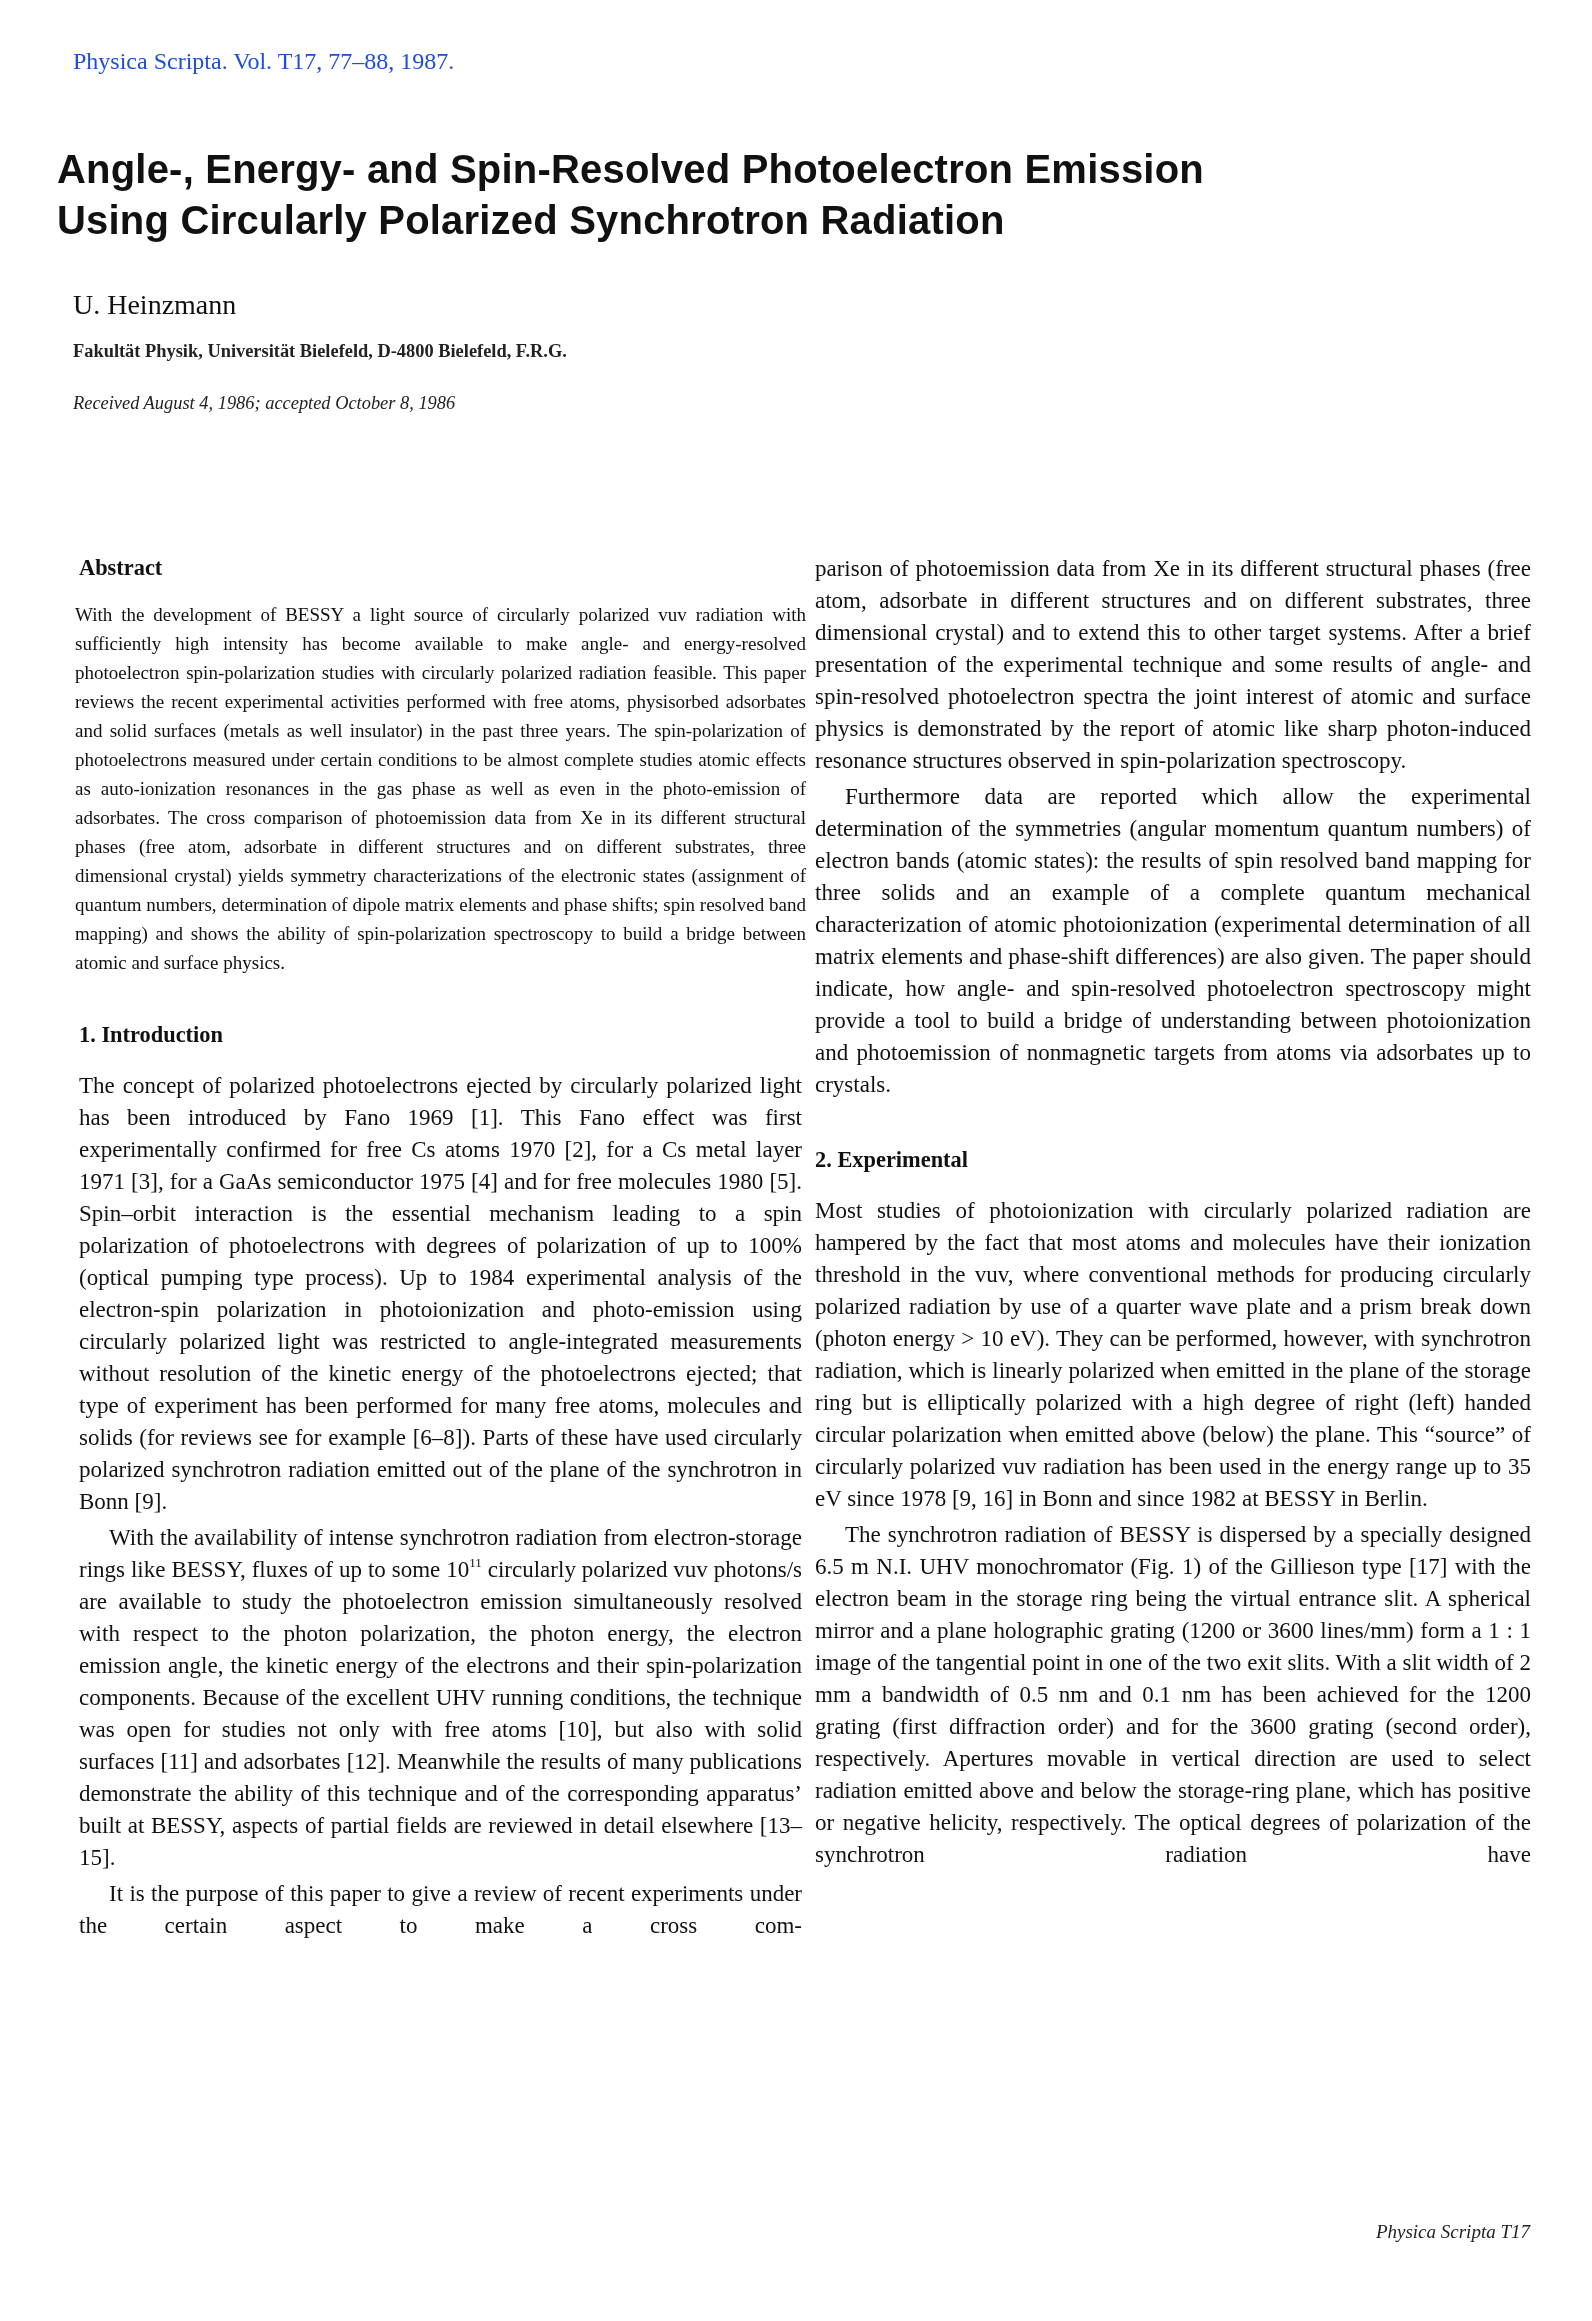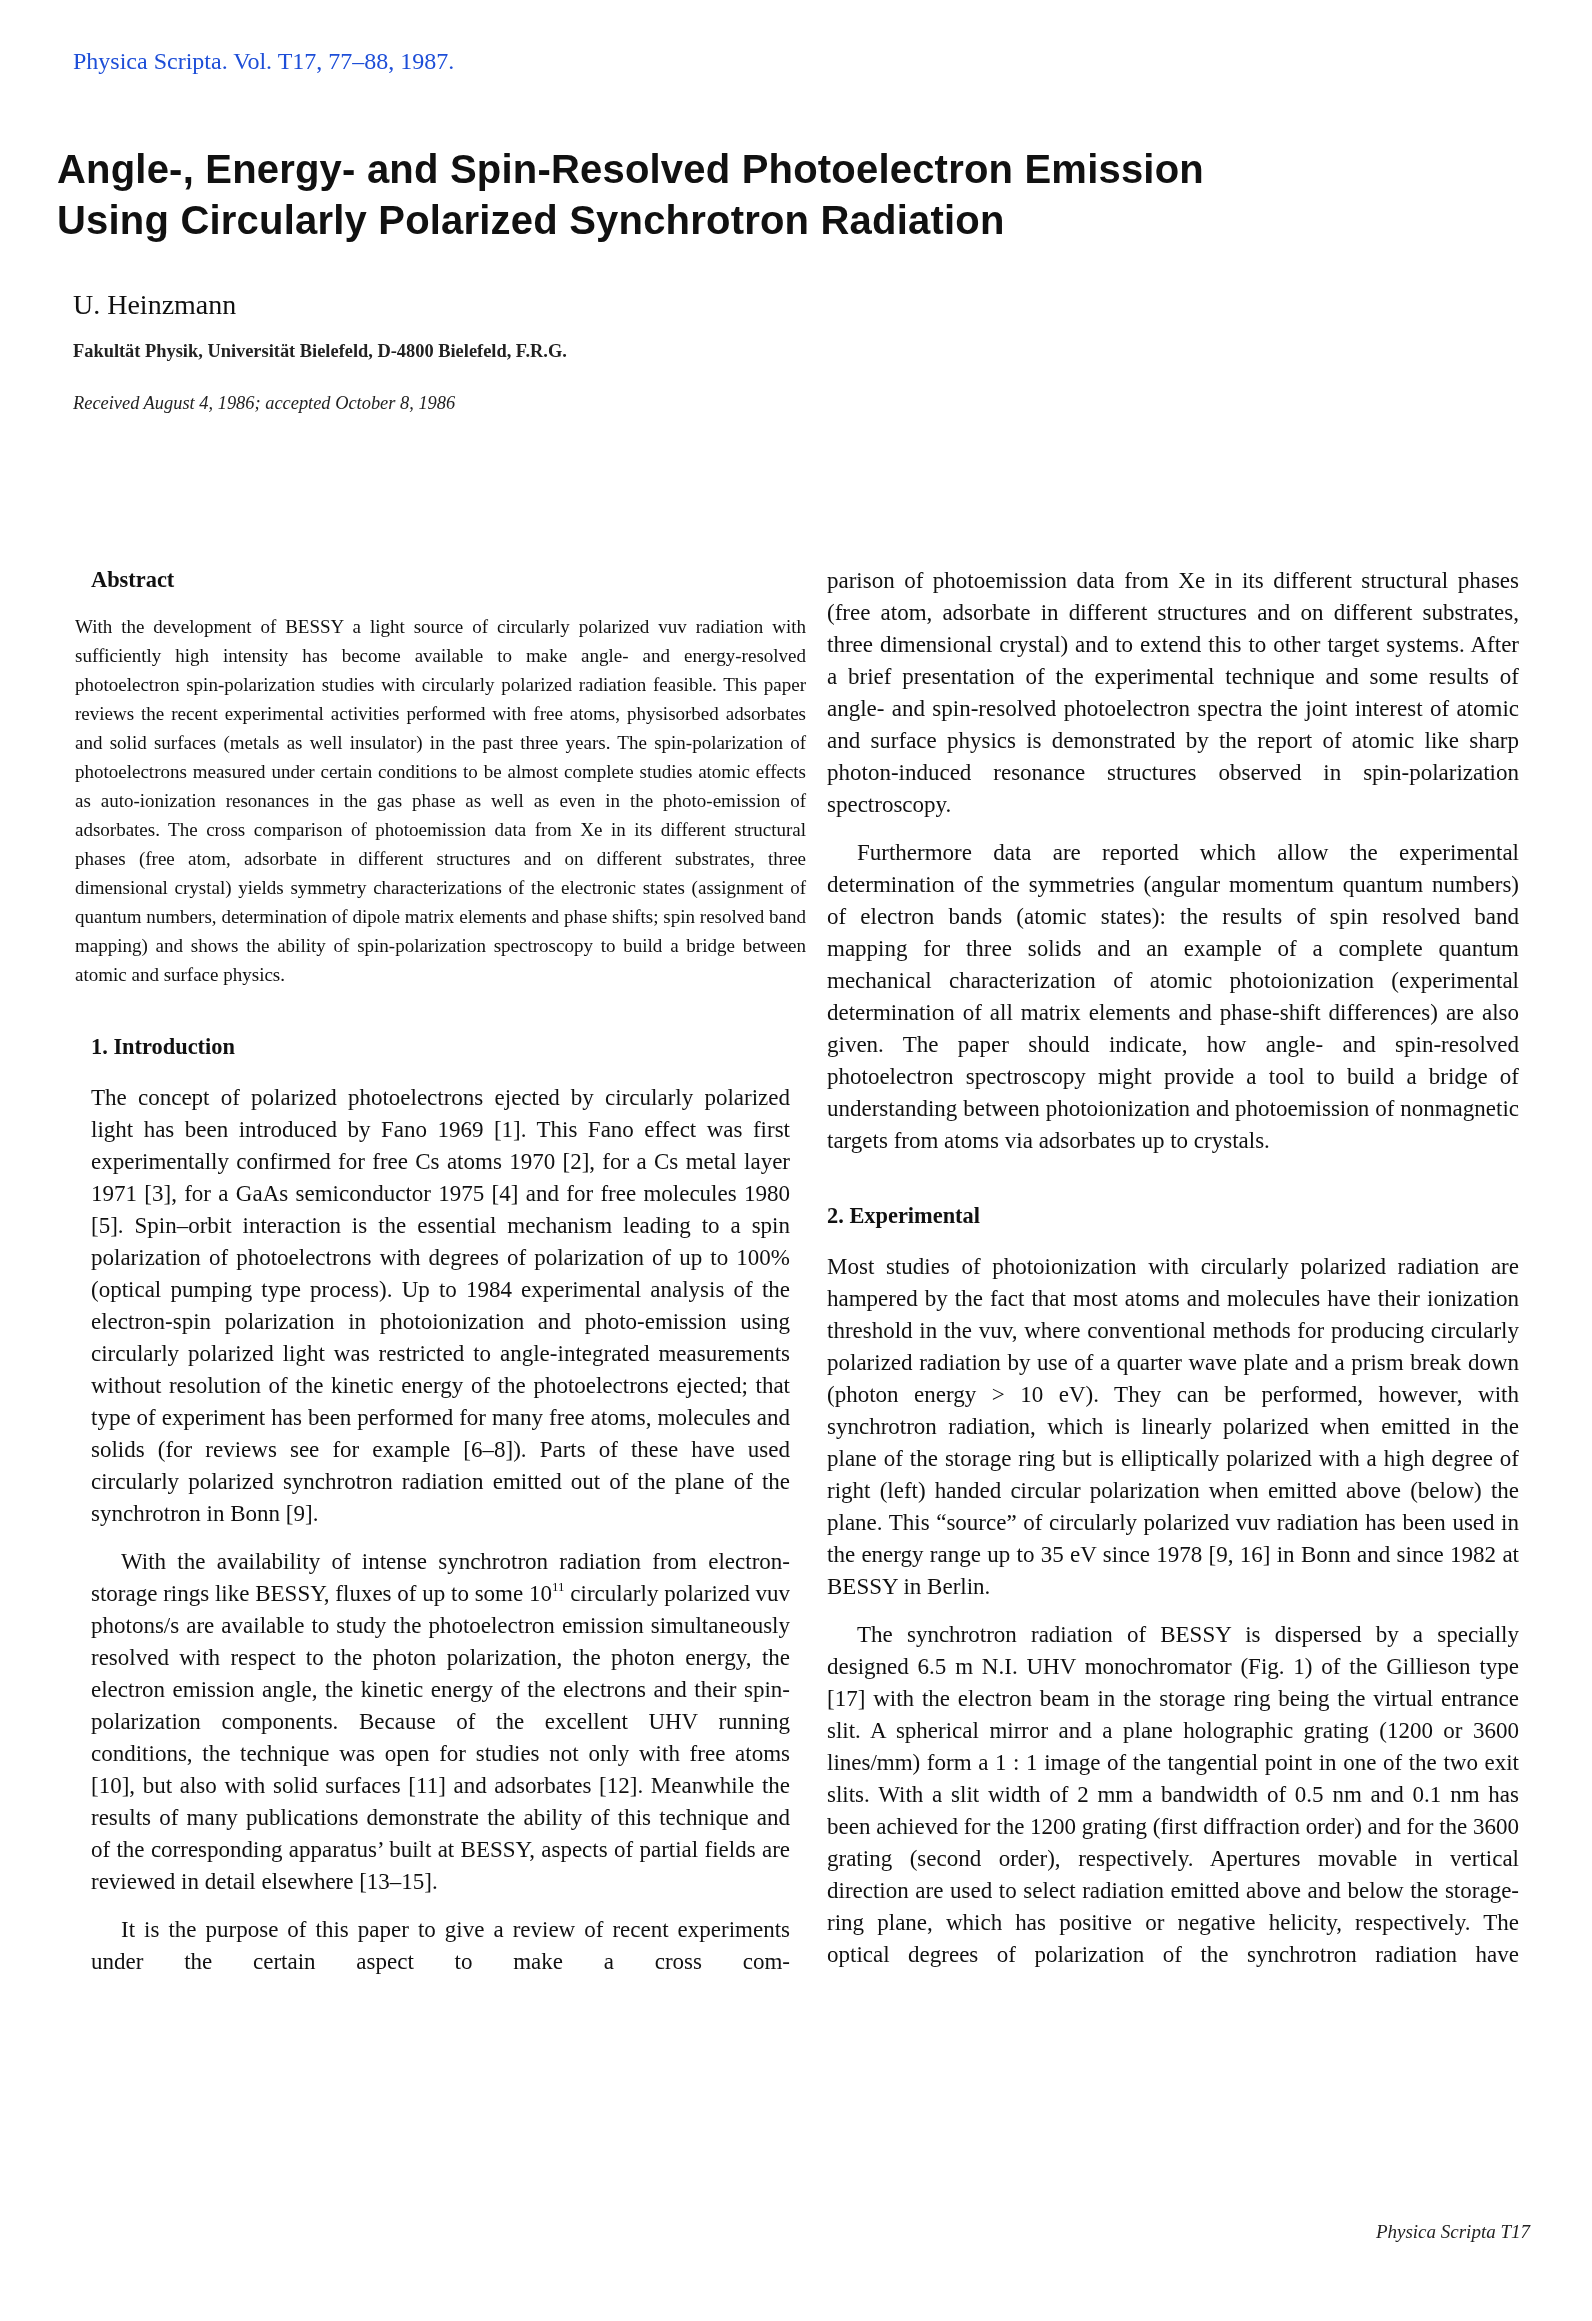--- a/index.html
+++ b/index.html
@@ -7,24 +7,24 @@
   .journal-ref { position: absolute; left: 73px; top: 48px; font-size: 24px; color: #1d4ed8; }
   .title { position: absolute; left: 57px; top: 144px; width: 1473px; font-family: "Liberation Sans", sans-serif; font-weight: bold; font-size: 40px; line-height: 51px; color: #111; letter-spacing: 0.2px; }
   .author { position: absolute; left: 73px; top: 289px; font-size: 28px; }
   .affiliation { position: absolute; left: 73px; top: 341px; font-size: 18.4px; color: #222; font-weight: bold; }
   .received { position: absolute; left: 73px; top: 393px; font-size: 18.4px; font-style: italic; color: #222; }
 
   .col { position: absolute; top: 549px; }
   .col-left { left: 75px; width: 731px; }
   .col-right { left: 811px; width: 724px; }
 
-  h2 { font-family: "Liberation Serif", serif; font-weight: bold; font-size: 22.4px; margin: 16px; line-height: 30px; }
+  h2 { font-family: "Liberation Serif", serif; font-weight: bold; font-size: 22.4px; margin: 4px; line-height: 30px; }
   .abstract-text { font-size: 19px; line-height: 29px; text-align: justify; margin: 17px 0 0 0; hyphens: manual; }
   .section-heading-intro { margin-top: 43px; }
-  .body-p { font-size: 23px; line-height: 32px; text-align: justify; margin: 16px; }
+  .body-p { font-size: 23px; line-height: 32px; text-align: justify; margin: 4px; }
   .body-p.first { margin-top: 20px; }
   .body-p.indent { text-indent: 30px; }
   .section-heading-exp { margin-top: 44px; }
   sup { font-size: 13px; line-height: 0; vertical-align: 10px; }
   .footer { position: absolute; left: 1294px; top: 2221px; width: 236px; text-align: right; font-style: italic; font-size: 19px; color: #222; }
 </style>
 </head>
 <body>
 
 <div class="journal-ref">Physica Scripta. Vol. T17, 77–88, 1987.</div>

